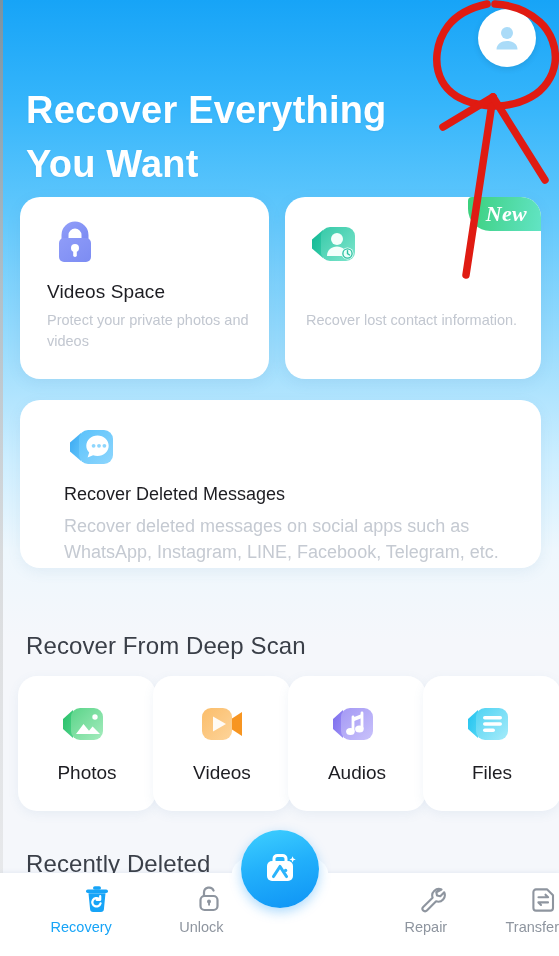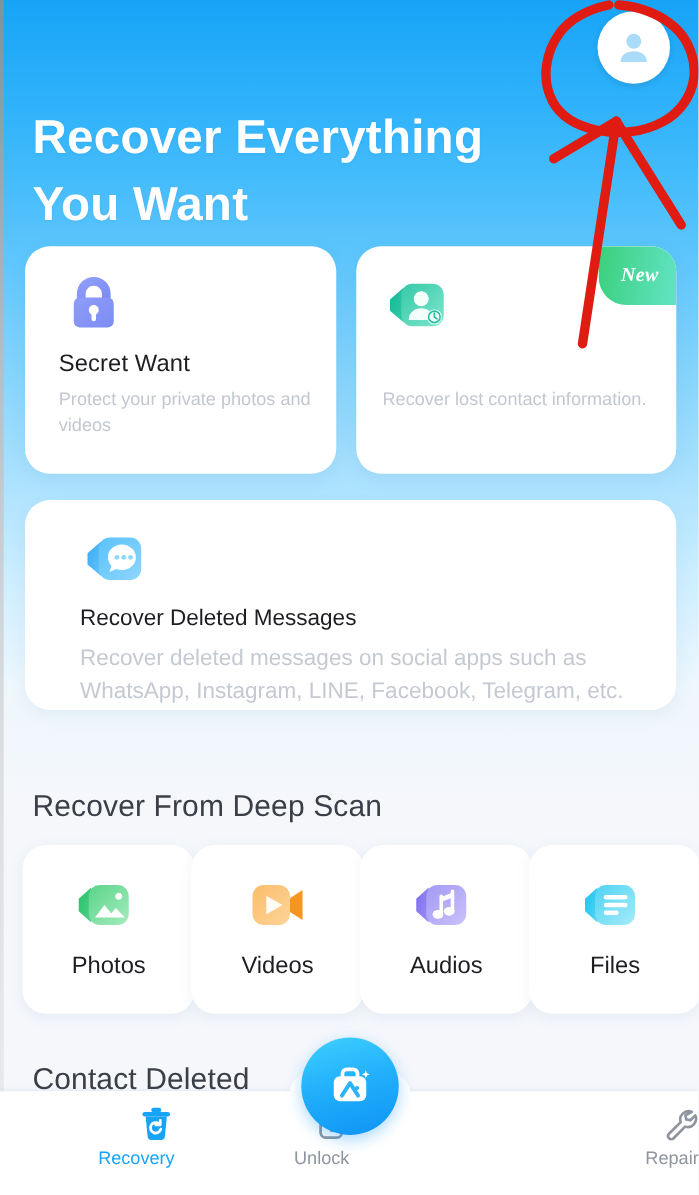--- a/index.html
+++ b/index.html
@@ -51,25 +51,25 @@
     top:84px; letter-spacing:.1px;
   }
   #card-contact .card-title { left:21px; }
   .card-desc {
     position:absolute; left:27px; top:113px; width:205px;
     font-size:14.5px; color:#c2c7d0; line-height:1.42;
   }
   #card-contact .card-desc { left:21px; width:235px; }
 
   .badge-new {
-    position:absolute; right:0; top:0; height:47px; padding:0 14px 0 18px;
+    position:absolute; right:0; top:0; height:34px; padding:0 14px 0 18px;
     display:flex; align-items:center; justify-content:center;
     background:linear-gradient(100deg,#3ad07b 0%,#4ed9a0 48%,#62e4c4 100%);
     border-bottom-left-radius:22px; border-top-left-radius:4px;
-    color:#fff; font-size:16px; font-style:italic; font-weight:bold;
+    color:#fff; font-size:22px; font-style:italic; font-weight:bold;
     font-family:"Liberation Serif", serif; letter-spacing:.3px;
   }
 
   
   #card-messages {
     position:absolute; left:20px; top:400px; width:521px; height:168px;
     background:#fff; border-radius:20px; box-shadow:0 4px 14px rgba(80,130,180,.09);
   }
   #card-messages .m-icon { position:absolute; left:44px; top:20px; }
   #card-messages .m-title { position:absolute; left:44px; top:84px; font-size:18px; color:#1d1d22; }
@@ -156,21 +156,21 @@
             <stop offset="0" stop-color="#8f9cf8"></stop>
               <stop offset="1" stop-color="#7c8cf3"></stop>
           </linearGradient>
         </defs>
         <path d="M18 22v-4a10 10 0 0 1 20 0v4" fill="none" stroke="url(#gLock)" stroke-width="7" stroke-linecap="round"></path>
         <rect x="12" y="21" width="32" height="24" rx="5" fill="url(#gLock)"></rect>
         <circle cx="28" cy="31" r="4" fill="#fff"></circle>
         <rect x="26.2" y="31" width="3.6" height="9" rx="1.8" fill="#fff"></rect>
       </svg>
     </div>
-    <div class="card-title">Secret Want</div>
+    <div class="card-title">Videos Space</div>
     <div class="card-desc">Protect your private photos and videos</div>
   </div>
 
   <div class="card" id="card-contact">
     <div class="badge-new">New</div>
     <div class="card-icon">
       <svg width="58" height="58" viewBox="0 0 58 58">
         <defs>
           <linearGradient id="gCt" x1="0" y1="0" x2="1" y2="1">
             <stop offset="0" stop-color="#36c9a8"></stop>
@@ -300,21 +300,21 @@
         <path d="M4 19 14 10v28L4 29z" fill="url(#gFl2)"></path>
         <rect x="12" y="8" width="32" height="32" rx="9" fill="url(#gFl)"></rect>
         <rect x="19" y="16" width="19" height="3.6" rx="1.8" fill="#fff"></rect>
         <rect x="19" y="22.2" width="19" height="3.6" rx="1.8" fill="#fff"></rect>
         <rect x="19" y="28.4" width="12" height="3.6" rx="1.8" fill="#fff"></rect>
       </svg>
     </div>
     <div class="tile-label">Files</div>
   </div>
 
-  <div class="section-title" id="recently-title">Contact Deleted</div>
+  <div class="section-title" id="recently-title">Recently Deleted</div>
 
   <div class="navbar">
     <div class="nav-notch"></div>
     <div class="nav-items">
       <div class="nav-item active">
         <svg width="30" height="30" viewBox="0 0 30 30">
           <rect x="4" y="5.5" width="22" height="3.6" rx="1.8" fill="#17a4f7"></rect>
           <rect x="11" y="2.2" width="8" height="3.6" rx="1.8" fill="#17a4f7"></rect>
           <path d="M6.5 9.2h17l-1.6 16a3 3 0 0 1-3 2.7h-7.8a3 3 0 0 1-3-2.7z" fill="#17a4f7"></path>
           <path d="M18.6 19.3a4.2 4.2 0 1 1-1.5-4.4" fill="none" stroke="#fff" stroke-width="2.2" stroke-linecap="round"></path>
@@ -345,20 +345,27 @@
         </div>
       </div>
 
       <div class="nav-item">
         <svg width="30" height="30" viewBox="0 0 30 30">
           <path d="M24.5 5.5a6.6 6.6 0 0 0-8.9 8.2L6.2 23a2.6 2.6 0 0 0 0 3.6 2.6 2.6 0 0 0 3.7 0l9.2-9.3a6.6 6.6 0 0 0 8.1-9l-3.9 3.9-3.3-.7-.7-3.3z" fill="none" stroke="#8e959f" stroke-width="2.1" stroke-linejoin="round"></path>
         </svg>
         <div class="nav-label">Repair</div>
       </div>
 
+      <div class="nav-item">
+        <svg width="30" height="30" viewBox="0 0 30 30">
+          <path d="M7 5.4h11.2L24 11.2V24a2.6 2.6 0 0 1-2.6 2.6H7A2.6 2.6 0 0 1 4.4 24V8A2.6 2.6 0 0 1 7 5.4z" fill="none" stroke="#8e959f" stroke-width="2.1" stroke-linejoin="round"></path>
+          <path d="M9.5 13.2h9.6l-2.6-2.5M19 18.4H9.4l2.6 2.5" fill="none" stroke="#8e959f" stroke-width="2.1" stroke-linecap="round" stroke-linejoin="round"></path>
+        </svg>
+        <div class="nav-label">Transfer</div>
+      </div>
     </div>
   </div>
 
   <svg class="annot" viewBox="0 0 559 956">
     <g fill="none" stroke="#e01b12" stroke-width="7.5" stroke-linecap="round" stroke-linejoin="round">
       <path d="M487 4c-14 3-29 9-39 22-12 16-15 38-6 55 7 13 21 20 35 23 18 4 38 2 54-7 13-7 22-20 24-34 2-15-4-31-15-41-12-11-29-17-45-18"></path>
       <path d="M493 97 466 275"></path>
       <path d="M493 97 443 127"></path>
       <path d="M493 97 545 180"></path>
     </g>

